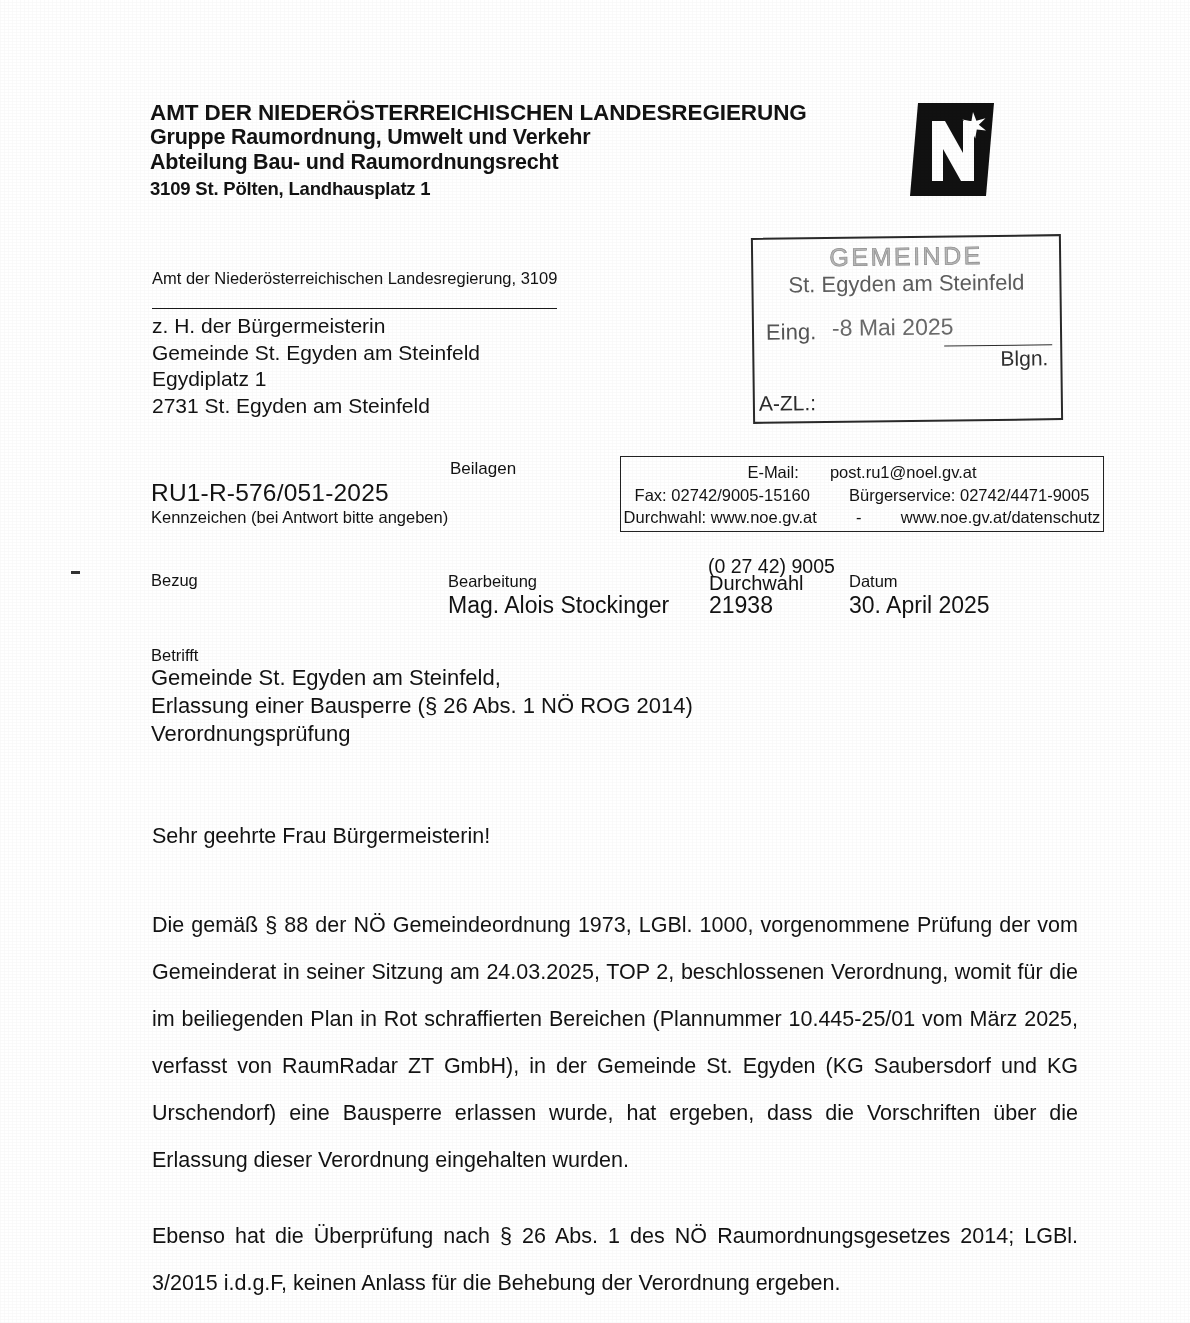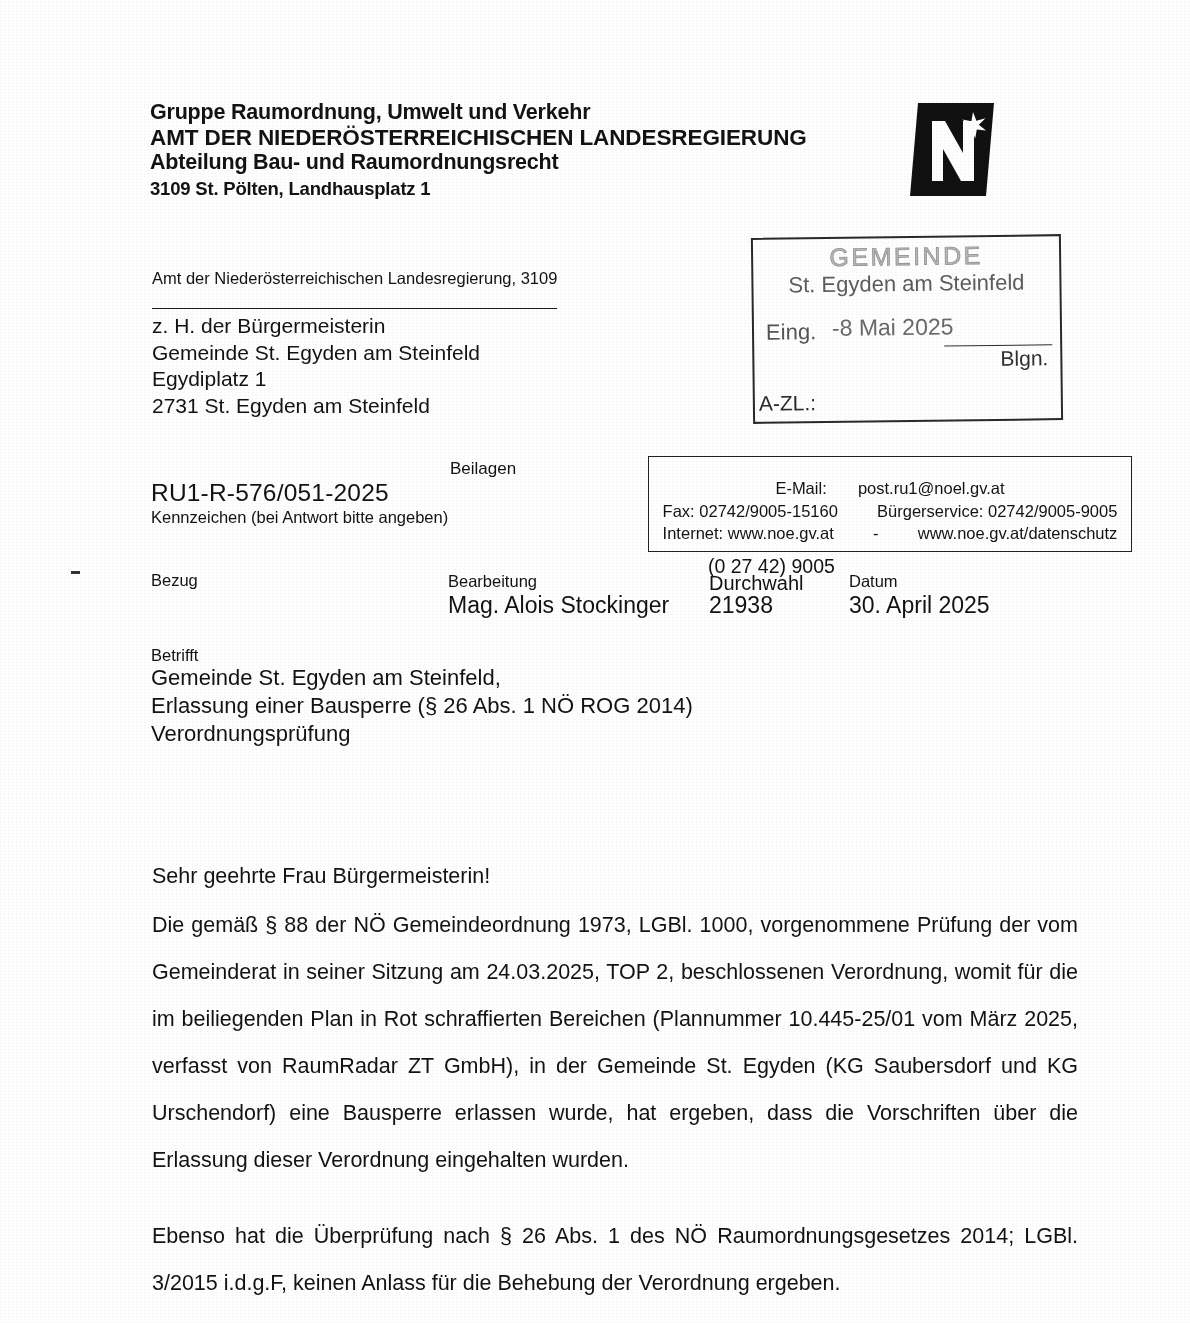--- a/index.html
+++ b/index.html
@@ -137,30 +137,30 @@
     position: absolute;
     left: 4px;
     bottom: 6px;
     font-size: 21px;
     color: #2b2b2b;
   }
 
   
   #contact-box {
     position: absolute;
-    left: 648px;
+    left: 620px;
     top: 456px;
     width: 484px;
-    height: 96px;
+    height: 76px;
     border: 1.6px solid #222;
     box-sizing: border-box;
     font-size: 16.5px;
     line-height: 22.5px;
     text-align: center;
-    padding-top: 20px;
+    padding-top: 4px;
   }
   #contact-box .row { white-space: nowrap; }
   #contact-box .gap-s { display: inline-block; width: 22px; }
   #contact-box .gap-l { display: inline-block; width: 30px; }
 
   
   #beilagen-label {
     position: absolute;
     left: 450px;
     top: 459px;
@@ -259,21 +259,20 @@
     line-height: 28px;
   }
   #betrifft-lines div { white-space: nowrap; }
 
   
   #salutation {
     position: absolute;
     left: 152px;
     top: 824px;
     font-size: 21.5px;
-    margin-top: 40px;
   }
   .body-para {
     position: absolute;
     left: 152px;
     width: 926px;
     font-size: 21.5px;
     line-height: 47px;
     text-align: justify;
     text-justify: inter-word;
   }
@@ -290,22 +289,22 @@
       repeating-linear-gradient(0deg, #000 0px, transparent 1px, transparent 3px),
       repeating-linear-gradient(90deg, #000 0px, transparent 1px, transparent 4px);
   }
 </style>
 </head>
 <body>
 
 <div id="page">
 
   <div id="letterhead">
+    <div class="org-line l1">AMT DER NIEDERÖSTERREICHISCHEN LANDESREGIERUNG</div>
     <div class="org-line l2">Gruppe Raumordnung, Umwelt und Verkehr</div>
-    <div class="org-line l1">AMT DER NIEDERÖSTERREICHISCHEN LANDESREGIERUNG</div>
     <div class="org-line l3">Abteilung Bau- und Raumordnungsrecht</div>
     <div class="org-line l4">3109 St. Pölten, Landhausplatz 1</div>
   </div>
 
   <div id="logo">
     <svg viewBox="0 0 84 93" width="84" height="93" aria-hidden="true">
       <polygon points="8,0 84,0 76,93 0,93" fill="#111111"></polygon>
       <path d="M22,78 L22,18 L35,18 L53,50 L53,18 L64,18 L64,78 L51,78 L33,46 L33,78 Z" fill="#ffffff"></path>
       <path d="M63,9 L66.4,17.8 L75.5,15.2 L68.8,21.8 L76,27.5 L66.8,26.4 L65.2,35.5 L61.6,26.9 L52.8,30 L59.2,22.8 L52.4,16.6 L61.4,18.2 Z" fill="#ffffff"></path>
     </svg>
@@ -336,24 +335,24 @@
       <span class="gap-s"></span>
       <span>post.ru1@noel.gv.at</span>
     </div>
     <div class="row">
       <span>Fax:</span>
       <span> </span>
       <span>02742/9005-15160</span>
       <span class="gap-l"></span>
       <span>Bürgerservice:</span>
       <span> </span>
-      <span>02742/9005-9005</span>
+      <span>02742/4471-9005</span>
     </div>
     <div class="row">
-      <span>Internet:</span>
+      <span>Durchwahl:</span>
       <span> </span>
       <span>www.noe.gv.at</span>
       <span class="gap-l"></span>
       <span>-</span>
       <span class="gap-l"></span>
       <span>www.noe.gv.at/datenschutz</span>
     </div>
   </div>
 
   <div id="beilagen-label">Beilagen</div>

